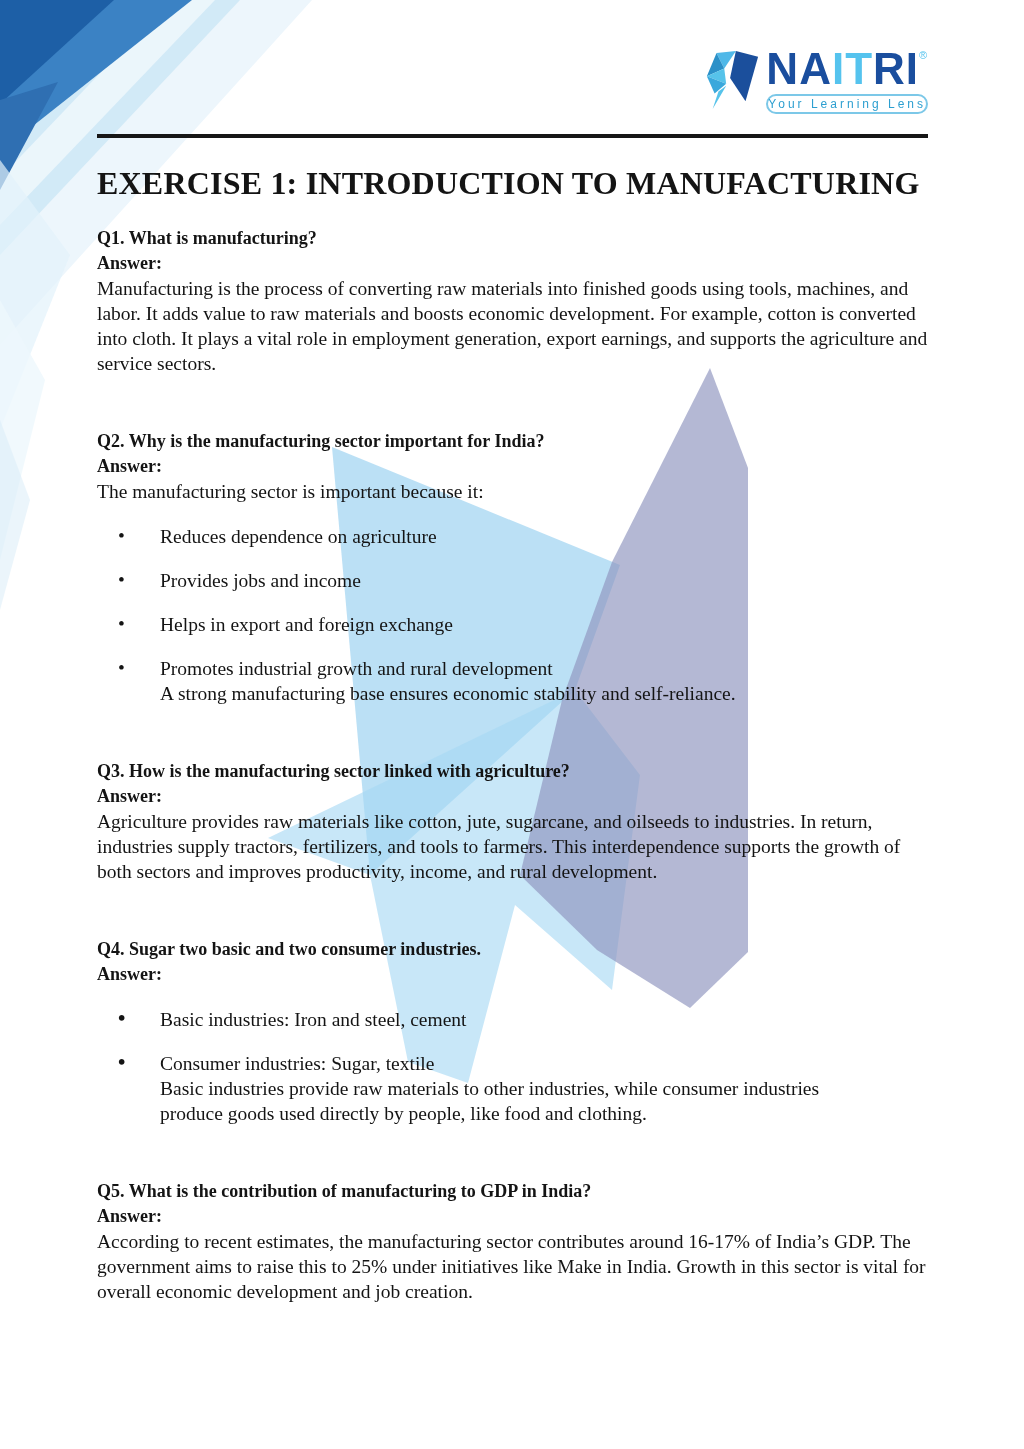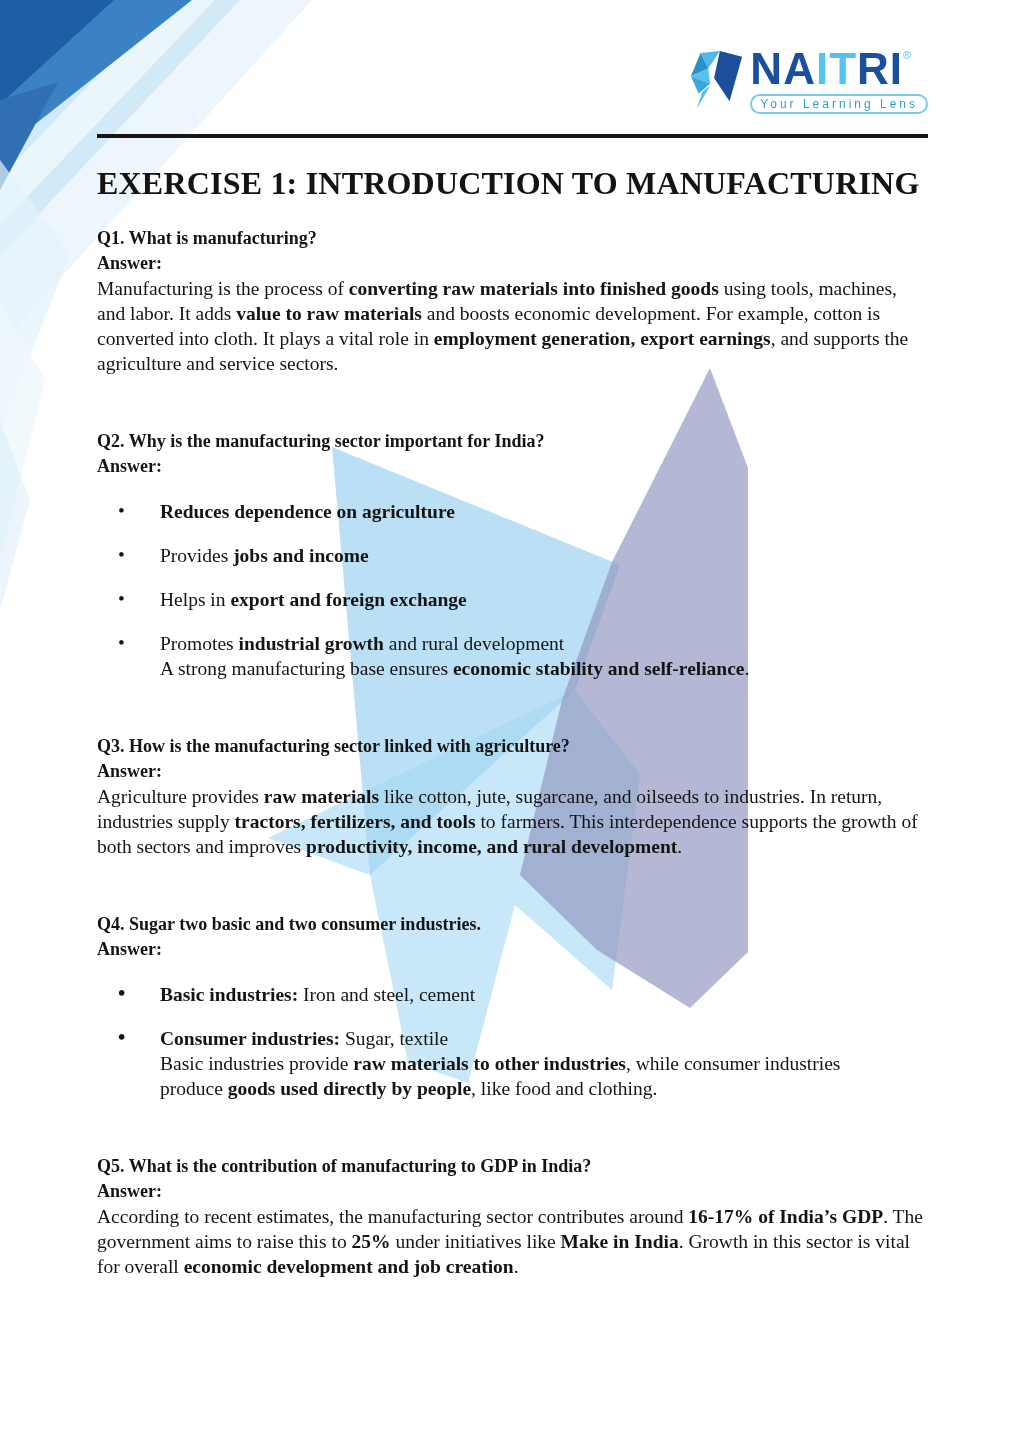--- a/index.html
+++ b/index.html
@@ -10,32 +10,32 @@
 
   
   .header{display:flex;justify-content:flex-end;align-items:flex-start;padding-top:48px;min-height:76px;}
   .logo{display:flex;gap:5px;align-items:flex-start;}
   .logo-text{display:flex;flex-direction:column;align-items:flex-start;}
   .wordmark-row{display:flex;align-items:flex-start;}
   .wordmark{font-family:"Liberation Sans",sans-serif;font-weight:700;font-size:44px;line-height:.95;letter-spacing:1px;display:flex;}
   .wm-dark{color:#1a4e9e}
   .wm-light{color:#55c3ee}
   .reg{font-family:"Liberation Sans",sans-serif;font-size:11px;color:#55c3ee;margin-top:1px;}
-  .tagline-box{margin-top:4px;border:2px solid #7cc8e8;border-radius:13px;padding:1px 8px;
+  .tagline-box{margin-top:4px;border:2px solid #7cc8e8;border-radius:13px;padding:1px 0;
         font-family:"Liberation Sans",sans-serif;font-size:12px;letter-spacing:3px;color:#2d9fd0;
         white-space:nowrap;align-self:stretch;text-align:right;}
   .rule{height:4px;background:#161616;margin-top:10px;}
 
   
   .title{font-size:32px;font-weight:700;margin:27px 0 24px 0;letter-spacing:.2px;}
   .sec{margin-bottom:53px;}
   .sec:last-child{margin-bottom:15px;}
   .qhead,.alabel{font-weight:700;font-size:18px;line-height:25px;}
   .para{font-size:19.5px;line-height:25px;}
-  .b{font-weight:700;text-align:center;}
+  .b{font-weight:400;text-align:center;}
   .bullets{margin-top:20px;}
   .bullet-item{position:relative;padding-left:63px;font-size:19.5px;line-height:25px;margin-bottom:19px;}
   .bullet-item:last-child{margin-bottom:0;}
   .dot{position:absolute;left:21px;top:-1px;}
   .dots-bold .dot{font-weight:700;font-size:21px;}
 </style>
 </head>
 <body>
 
 <div class="page">
@@ -93,20 +93,21 @@
 
     <section class="sec">
       <div class="qhead">Q1. What is manufacturing?</div>
       <div class="alabel">Answer:</div>
       <div class="para"><span>Manufacturing is the process of </span><span class="b">converting raw materials into finished goods</span><span> using tools, machines, and labor. It adds </span><span class="b">value to raw materials</span><span> and boosts economic development. For example, cotton is converted into cloth. It plays a vital role in </span><span class="b">employment generation, export earnings</span><span>, and supports the agriculture and service sectors.</span></div>
     </section>
 
     <section class="sec">
       <div class="qhead">Q2. Why is the manufacturing sector important for India?</div>
       <div class="alabel">Answer:</div>
+      <div class="para"><span>The manufacturing sector is important because it:</span></div>
       <div class="bullets">
           <div class="bullet-item">
             <span class="dot">•</span>
             <div><span class="b">Reduces dependence on agriculture</span></div>
           </div>
           <div class="bullet-item">
             <span class="dot">•</span>
             <div><span>Provides </span><span class="b">jobs and income</span></div>
           </div>
           <div class="bullet-item">

